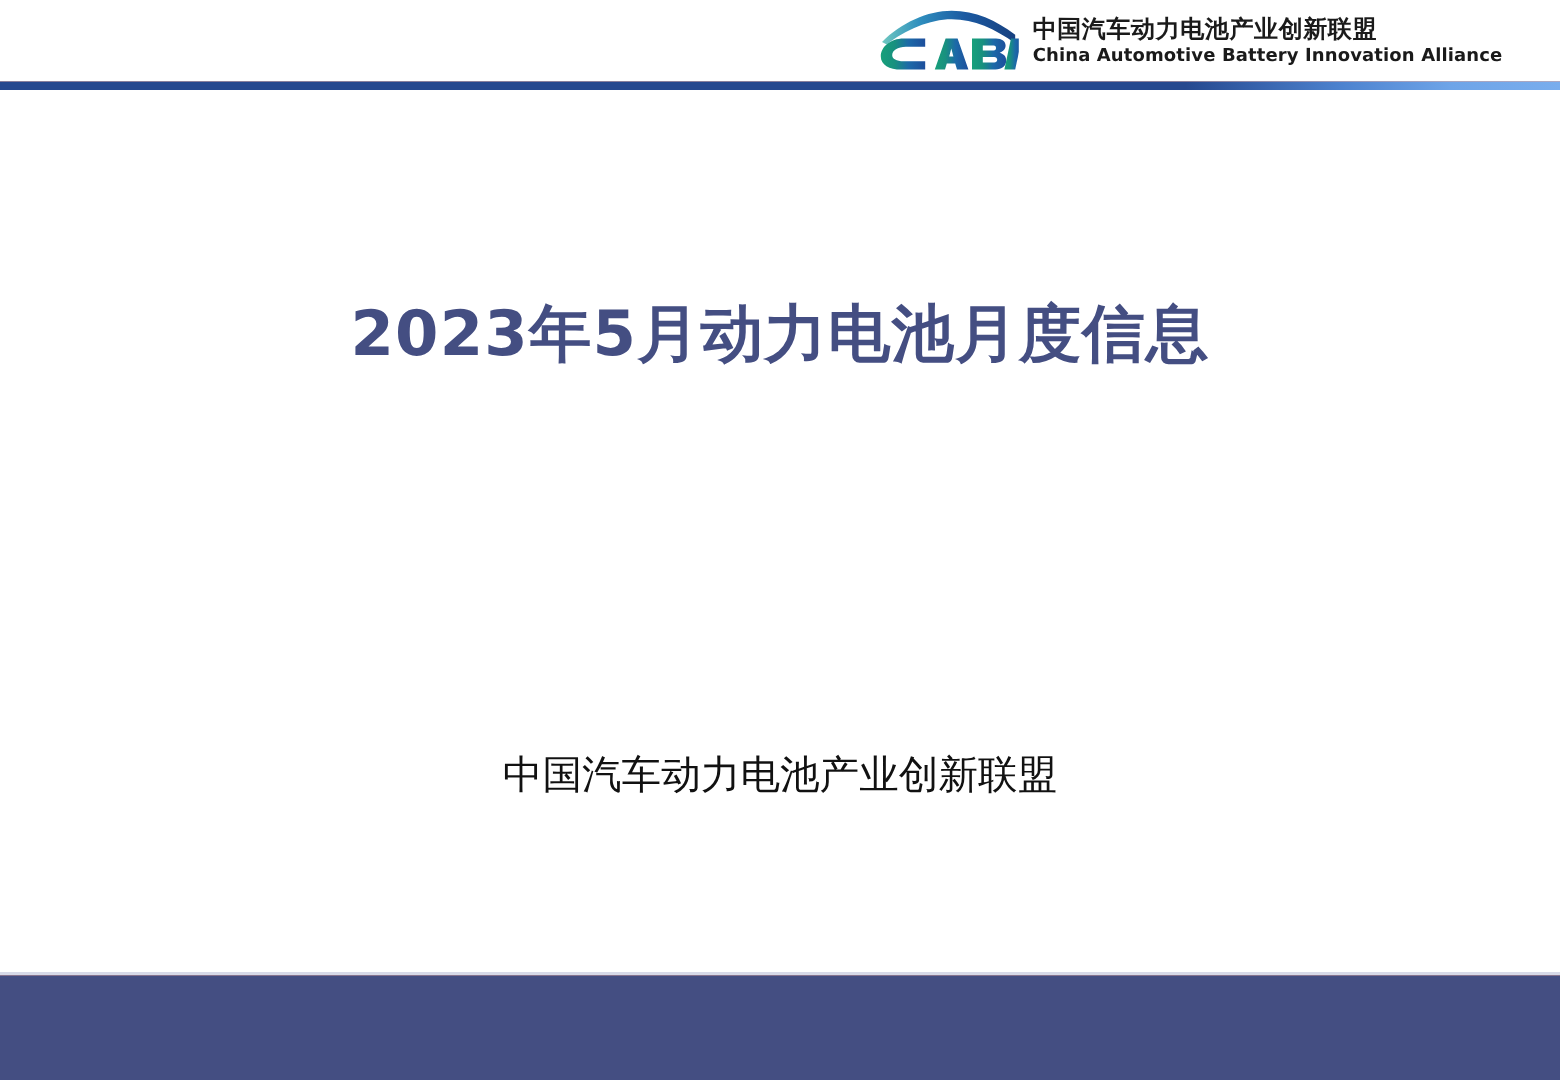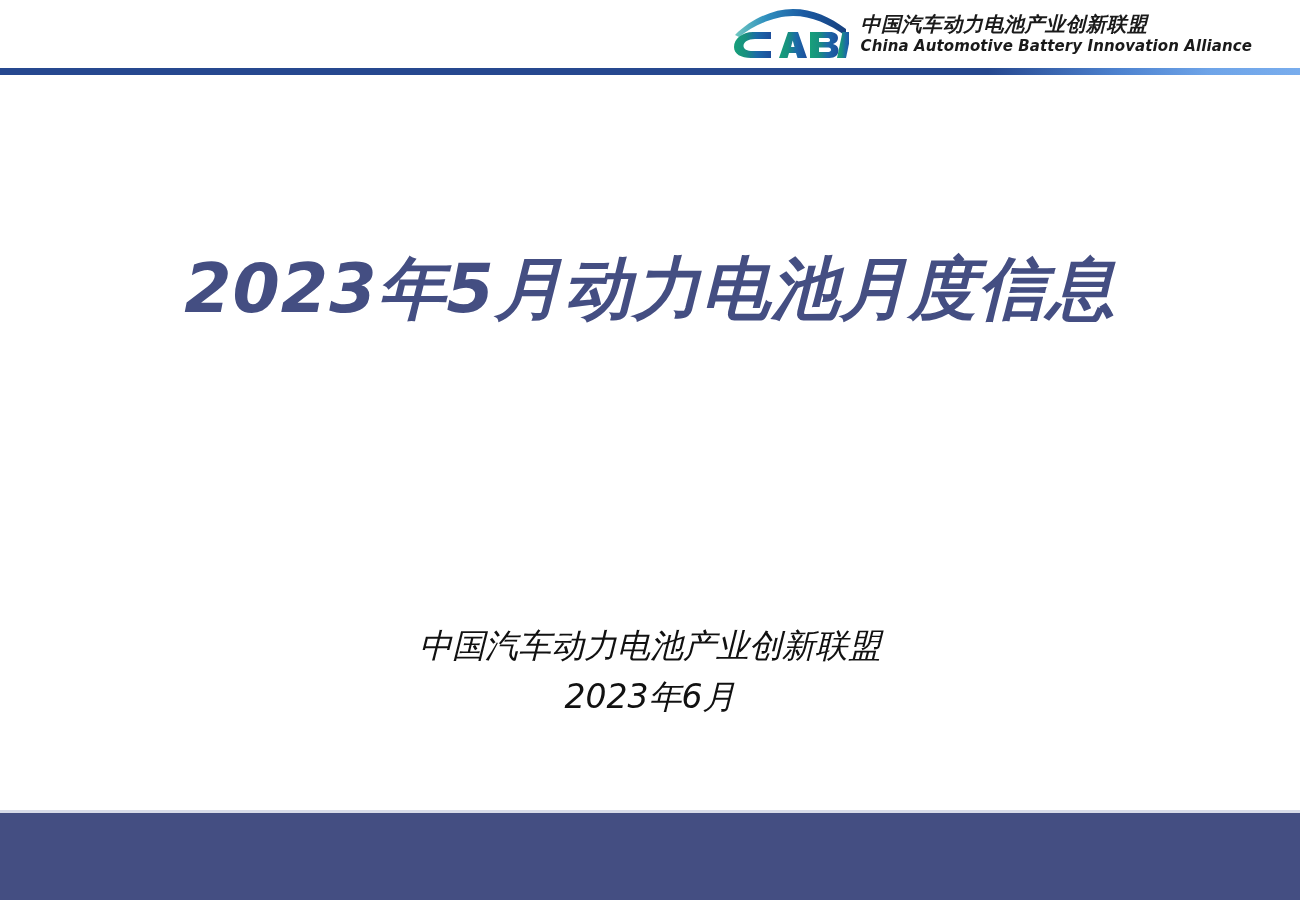--- a/index.html
+++ b/index.html
@@ -13,21 +13,20 @@
     height: 900px;
     overflow: hidden;
     font-family: "DejaVu Sans", "Liberation Sans", sans-serif;
     position: relative;
   }
 
   .slide {
     position: absolute;
     inset: 0;
     background: #7f1d1d;
-    font-style: italic;
   }
 
   
   .header {
     position: absolute;
     top: 0;
     left: 0;
     width: 1300px;
     height: 68px;
     background: #ffffff;
@@ -102,21 +101,21 @@
     background: #ffffff;
   }
 
   .main-title {
     position: absolute;
     left: 0;
     top: 175px;
     width: 1300px;
     text-align: center;
     font-family: "DejaVu Sans", "Liberation Sans", sans-serif;
-    font-size: 68px;
+    font-size: 52px;
     font-weight: bold;
     color: #444e82;
     letter-spacing: 1px;
     line-height: 1.15;
     white-space: nowrap;
   }
 
   .subtitle-block {
     position: absolute;
     left: 0;
@@ -202,20 +201,19 @@
   </div>
 
   <div class="header-rule"></div>
 
   <div class="body-area">
 
     <div class="main-title">2023年5月动力电池月度信息</div>
 
     <div class="subtitle-block">
       <div class="subtitle-line">中国汽车动力电池产业创新联盟</div>
-      <div class="subtitle-line">2023年6月</div>
     </div>
   </div>
 
   <div class="footer-rule"></div>
   <div class="footer-band"></div>
 
 </div>
 
 </body></html>

